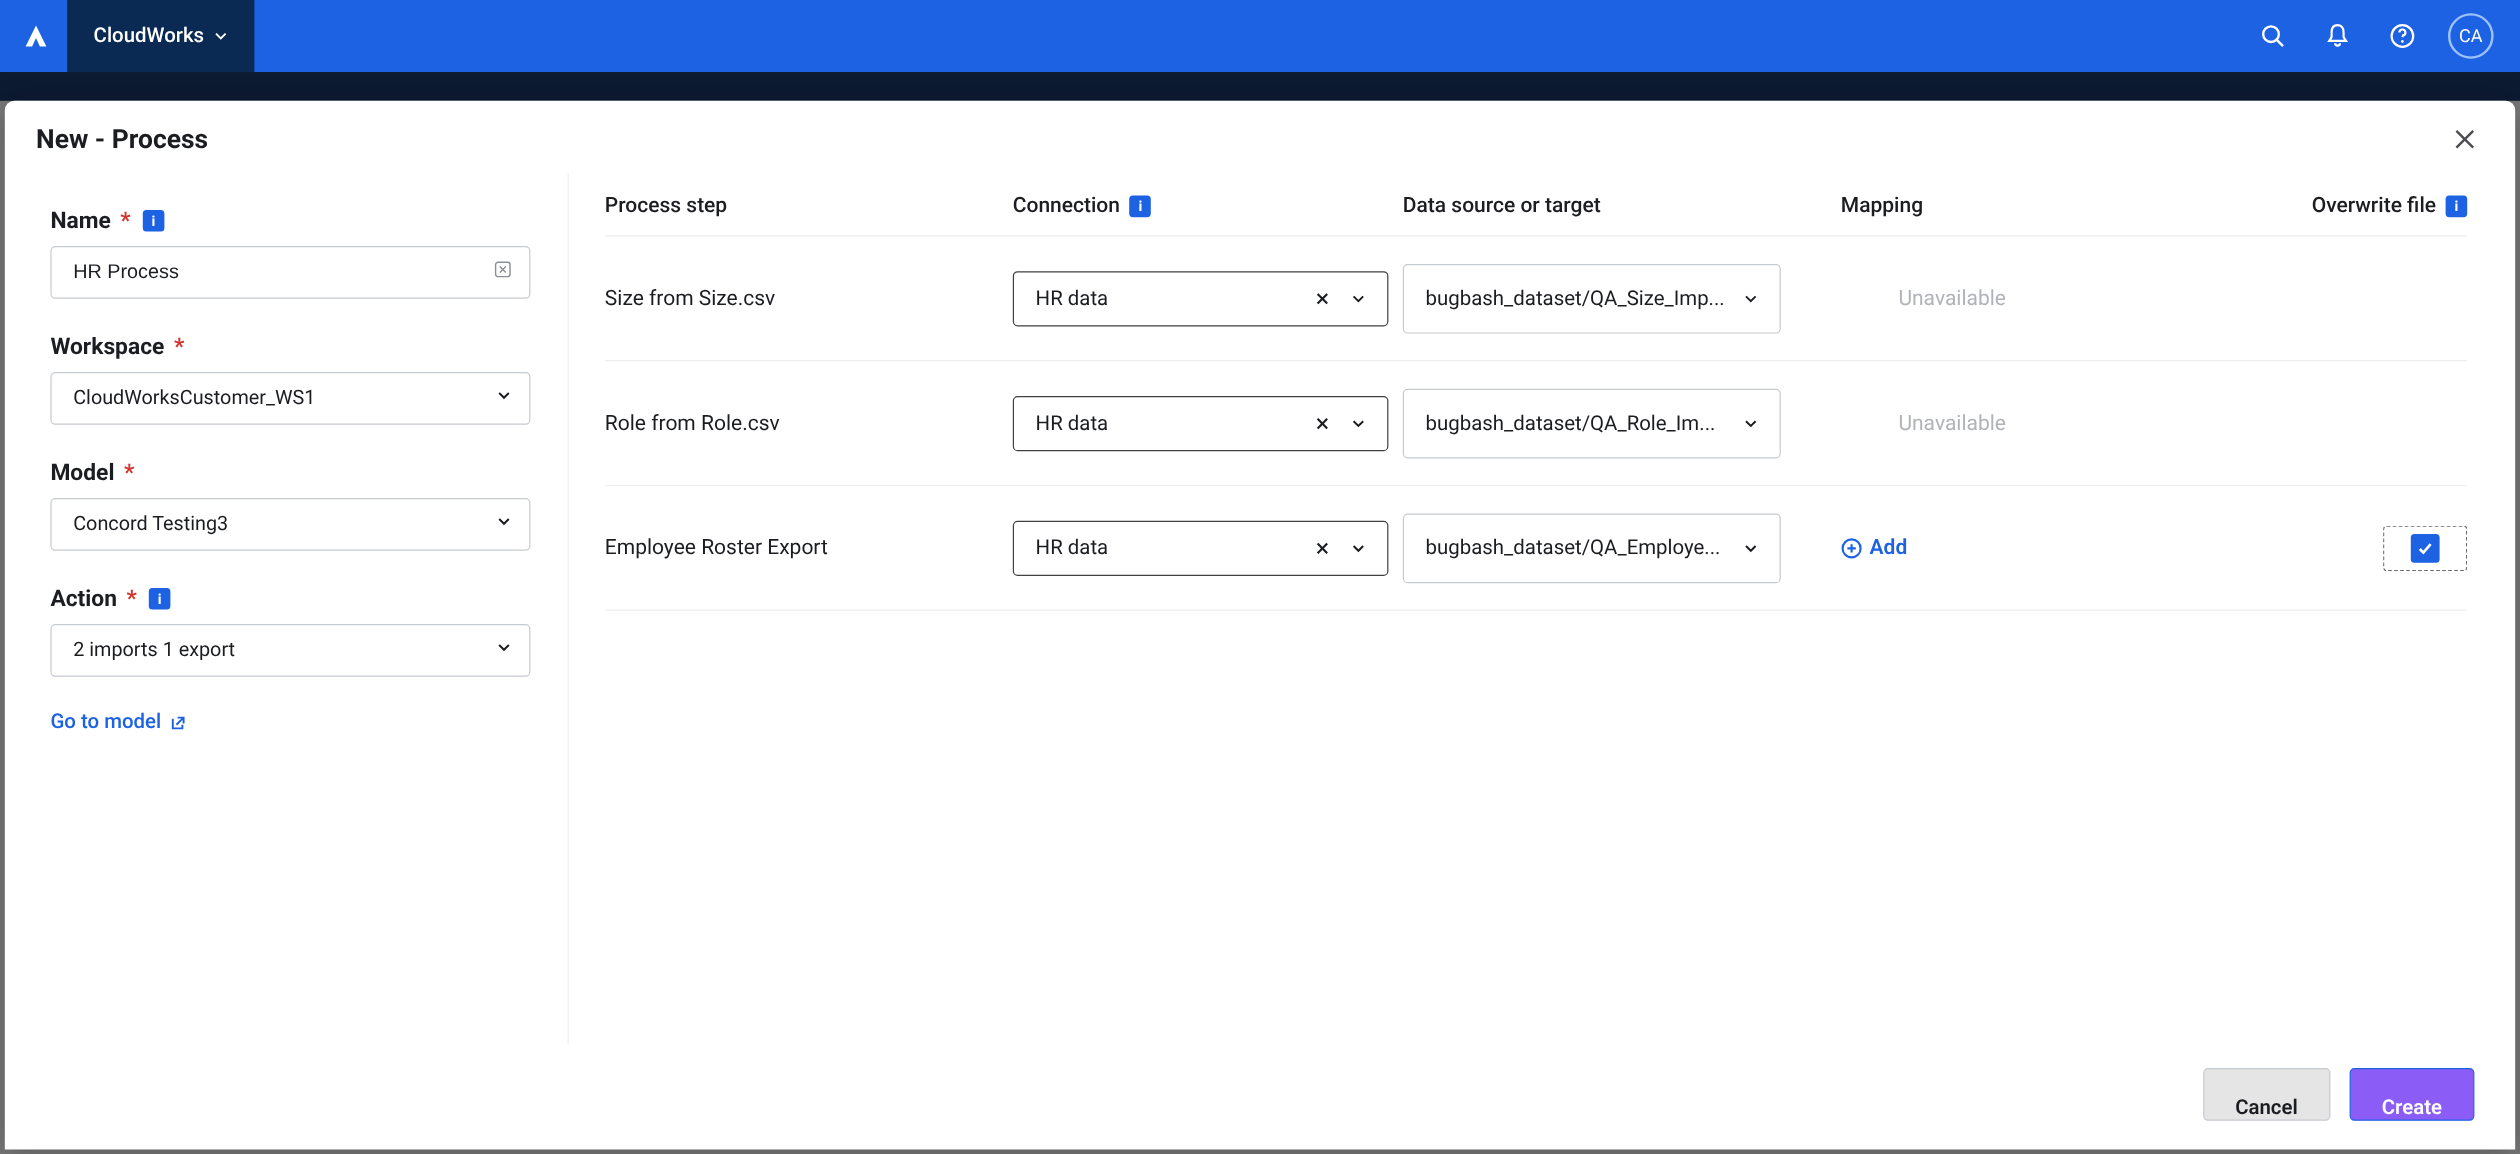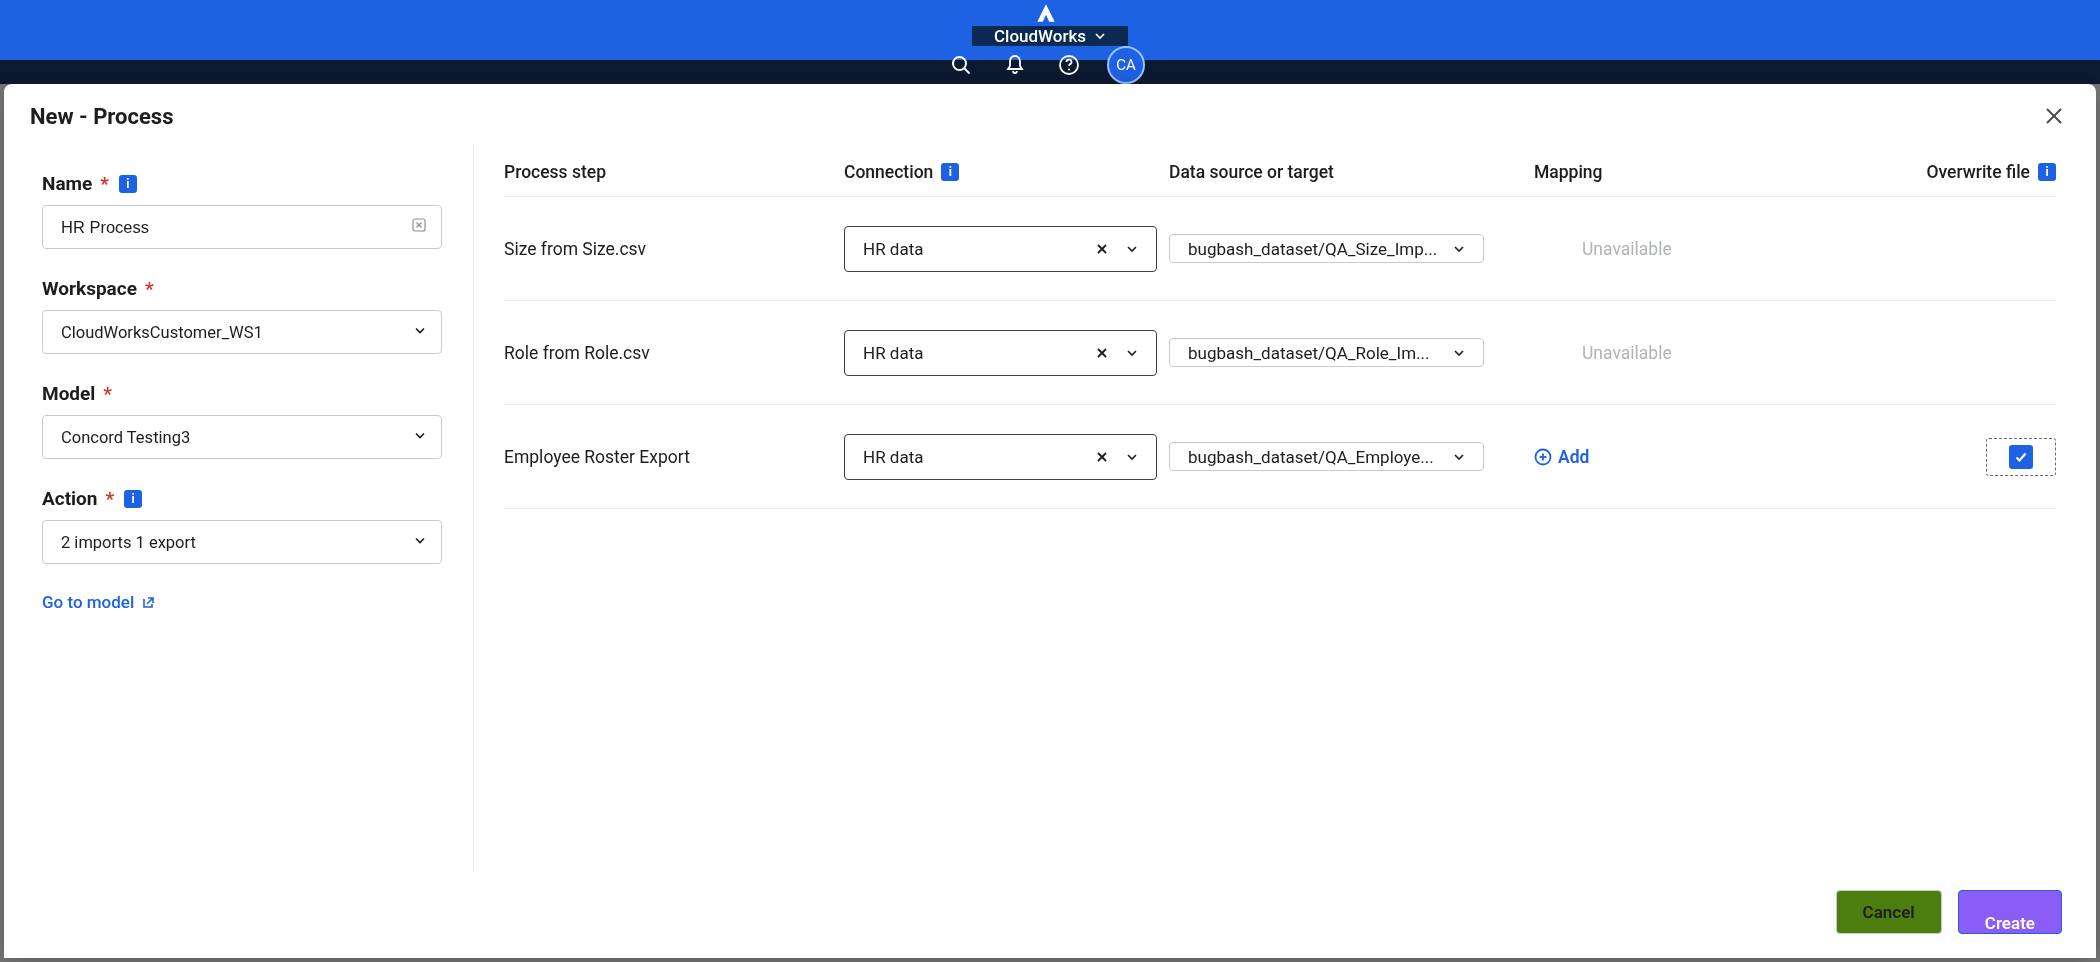--- a/index.html
+++ b/index.html
@@ -1,20 +1,20 @@
 <!DOCTYPE html>
 <html><head>
 <meta charset="utf-8">
 <style>
 * { box-sizing: border-box; margin: 0; padding: 0; }
 body { font-family: -apple-system, BlinkMacSystemFont, "Segoe UI", Roboto, Arial, sans-serif; background: #797979; overflow: hidden; }
 .viewport { width: 2100px; height: 962px; position: relative; }
 
 
-.topbar { height: 60px; background: #1e62e4; display: flex; align-items: center; color: #fff; padding: 0 12px; flex-direction: column; }
+.topbar { height: 60px; background: #1e62e4; display: flex; align-items: center; color: #fff; padding: 0 12px; }
 .logo { width: 36px; height: 36px; display: flex; align-items: center; justify-content: center; margin-right: 8px; }
 .brand-select { display: flex; align-items: center; gap: 8px; padding: 0 22px; height: 60px; background: #0a2a53; cursor: pointer; }
 .brand-label { font-size: 17px; font-weight: 500; }
 .chevron { width: 12px; height: 12px; }
 .topbar-spacer { flex: 1; }
 .topbar-icons { display: flex; align-items: center; gap: 22px; padding-right: 10px; }
 .icon-btn { width: 32px; height: 32px; display: flex; align-items: center; justify-content: center; cursor: pointer; }
 .avatar { width: 38px; height: 38px; border: 2px solid #9cc2ff; border-radius: 50%; background: #1e62e4; display: flex; align-items: center; justify-content: center; font-weight: 400; font-size: 15px; cursor: pointer; }
 
 
@@ -52,34 +52,34 @@
 .tbl-row { display: grid; grid-template-columns: 340px 325px 365px 350px auto; align-items: center; height: 104px; border-bottom: 1px solid #eceef1; }
 .tbl-row:last-child { border-bottom: 1px solid #eceef1; }
 .td { font-size: 17.5px; color: #1b1d21; display: flex; align-items: center; }
 .td.overwrite-cell { justify-content: flex-end; }
 
 .conn-box { width: 313px; height: 46px; border: 1px solid #404040; border-radius: 4px; display: flex; align-items: center; padding: 0 12px 0 18px; position: relative; }
 .conn-box .val { font-size: 17px; color: #1b1d21; flex: 1; white-space: nowrap; overflow: hidden; text-overflow: ellipsis; }
 .conn-box .x-btn { width: 24px; height: 24px; display: flex; align-items: center; justify-content: center; cursor: pointer; margin-right: 6px; }
 .conn-box .dd-btn { width: 24px; height: 24px; display: flex; align-items: center; justify-content: center; cursor: pointer; }
 
-.ds-box { width: 315px; height: 29px; border: 1px solid #c6cad1; border-radius: 4px; display: flex; align-items: center; padding: 0 12px 0 18px; position: relative; }
+.ds-box { width: 315px; height: 58px; border: 1px solid #c6cad1; border-radius: 4px; display: flex; align-items: center; padding: 0 12px 0 18px; position: relative; }
 .ds-box .val { font-size: 17px; color: #1b1d21; flex: 1; white-space: nowrap; overflow: hidden; text-overflow: ellipsis; }
 .ds-box .dd-btn { width: 24px; height: 24px; display: flex; align-items: center; justify-content: center; cursor: pointer; }
 
 .unavail { color: #b0b3b8; font-size: 17.5px; margin-left: 48px; }
 .add-link { color: #1e62e4; font-size: 17.5px; font-weight: 600; display: inline-flex; align-items: center; gap: 6px; cursor: pointer; }
 
 .checkbox-wrap { width: 70px; height: 38px; border: 1px dashed #6a6a6a; border-radius: 3px; display: flex; align-items: center; justify-content: center; }
 .checkbox { width: 24px; height: 24px; background: #1e62e4; border-radius: 3px; display: flex; align-items: center; justify-content: center; cursor: pointer; }
 
 
 .modal-footer { padding: 20px 34px 24px; display: flex; justify-content: flex-end; gap: 16px; }
 .btn { height: 44px; padding: 0 26px; border-radius: 4px; font-size: 17px; font-weight: 600; cursor: pointer; display: flex; align-items: center; justify-content: center; }
-.btn-outline { border: 1px solid #c6cad1; background: #4d7c0f; color: #1b1d21; }
+.btn-outline { border: 1px solid #c6cad1; background: #e5e5e5; color: #1b1d21; align-items: flex-end; }
 .btn-primary { border: 1px solid #1e62e4; background: #8b5cf6; color: #fff; align-items: flex-end; }
 </style>
 </head>
 <body>
 
 <div class="viewport">
 
   <div class="topbar">
     <div class="logo">
       <svg width="26" height="26" viewBox="0 0 24 24">

